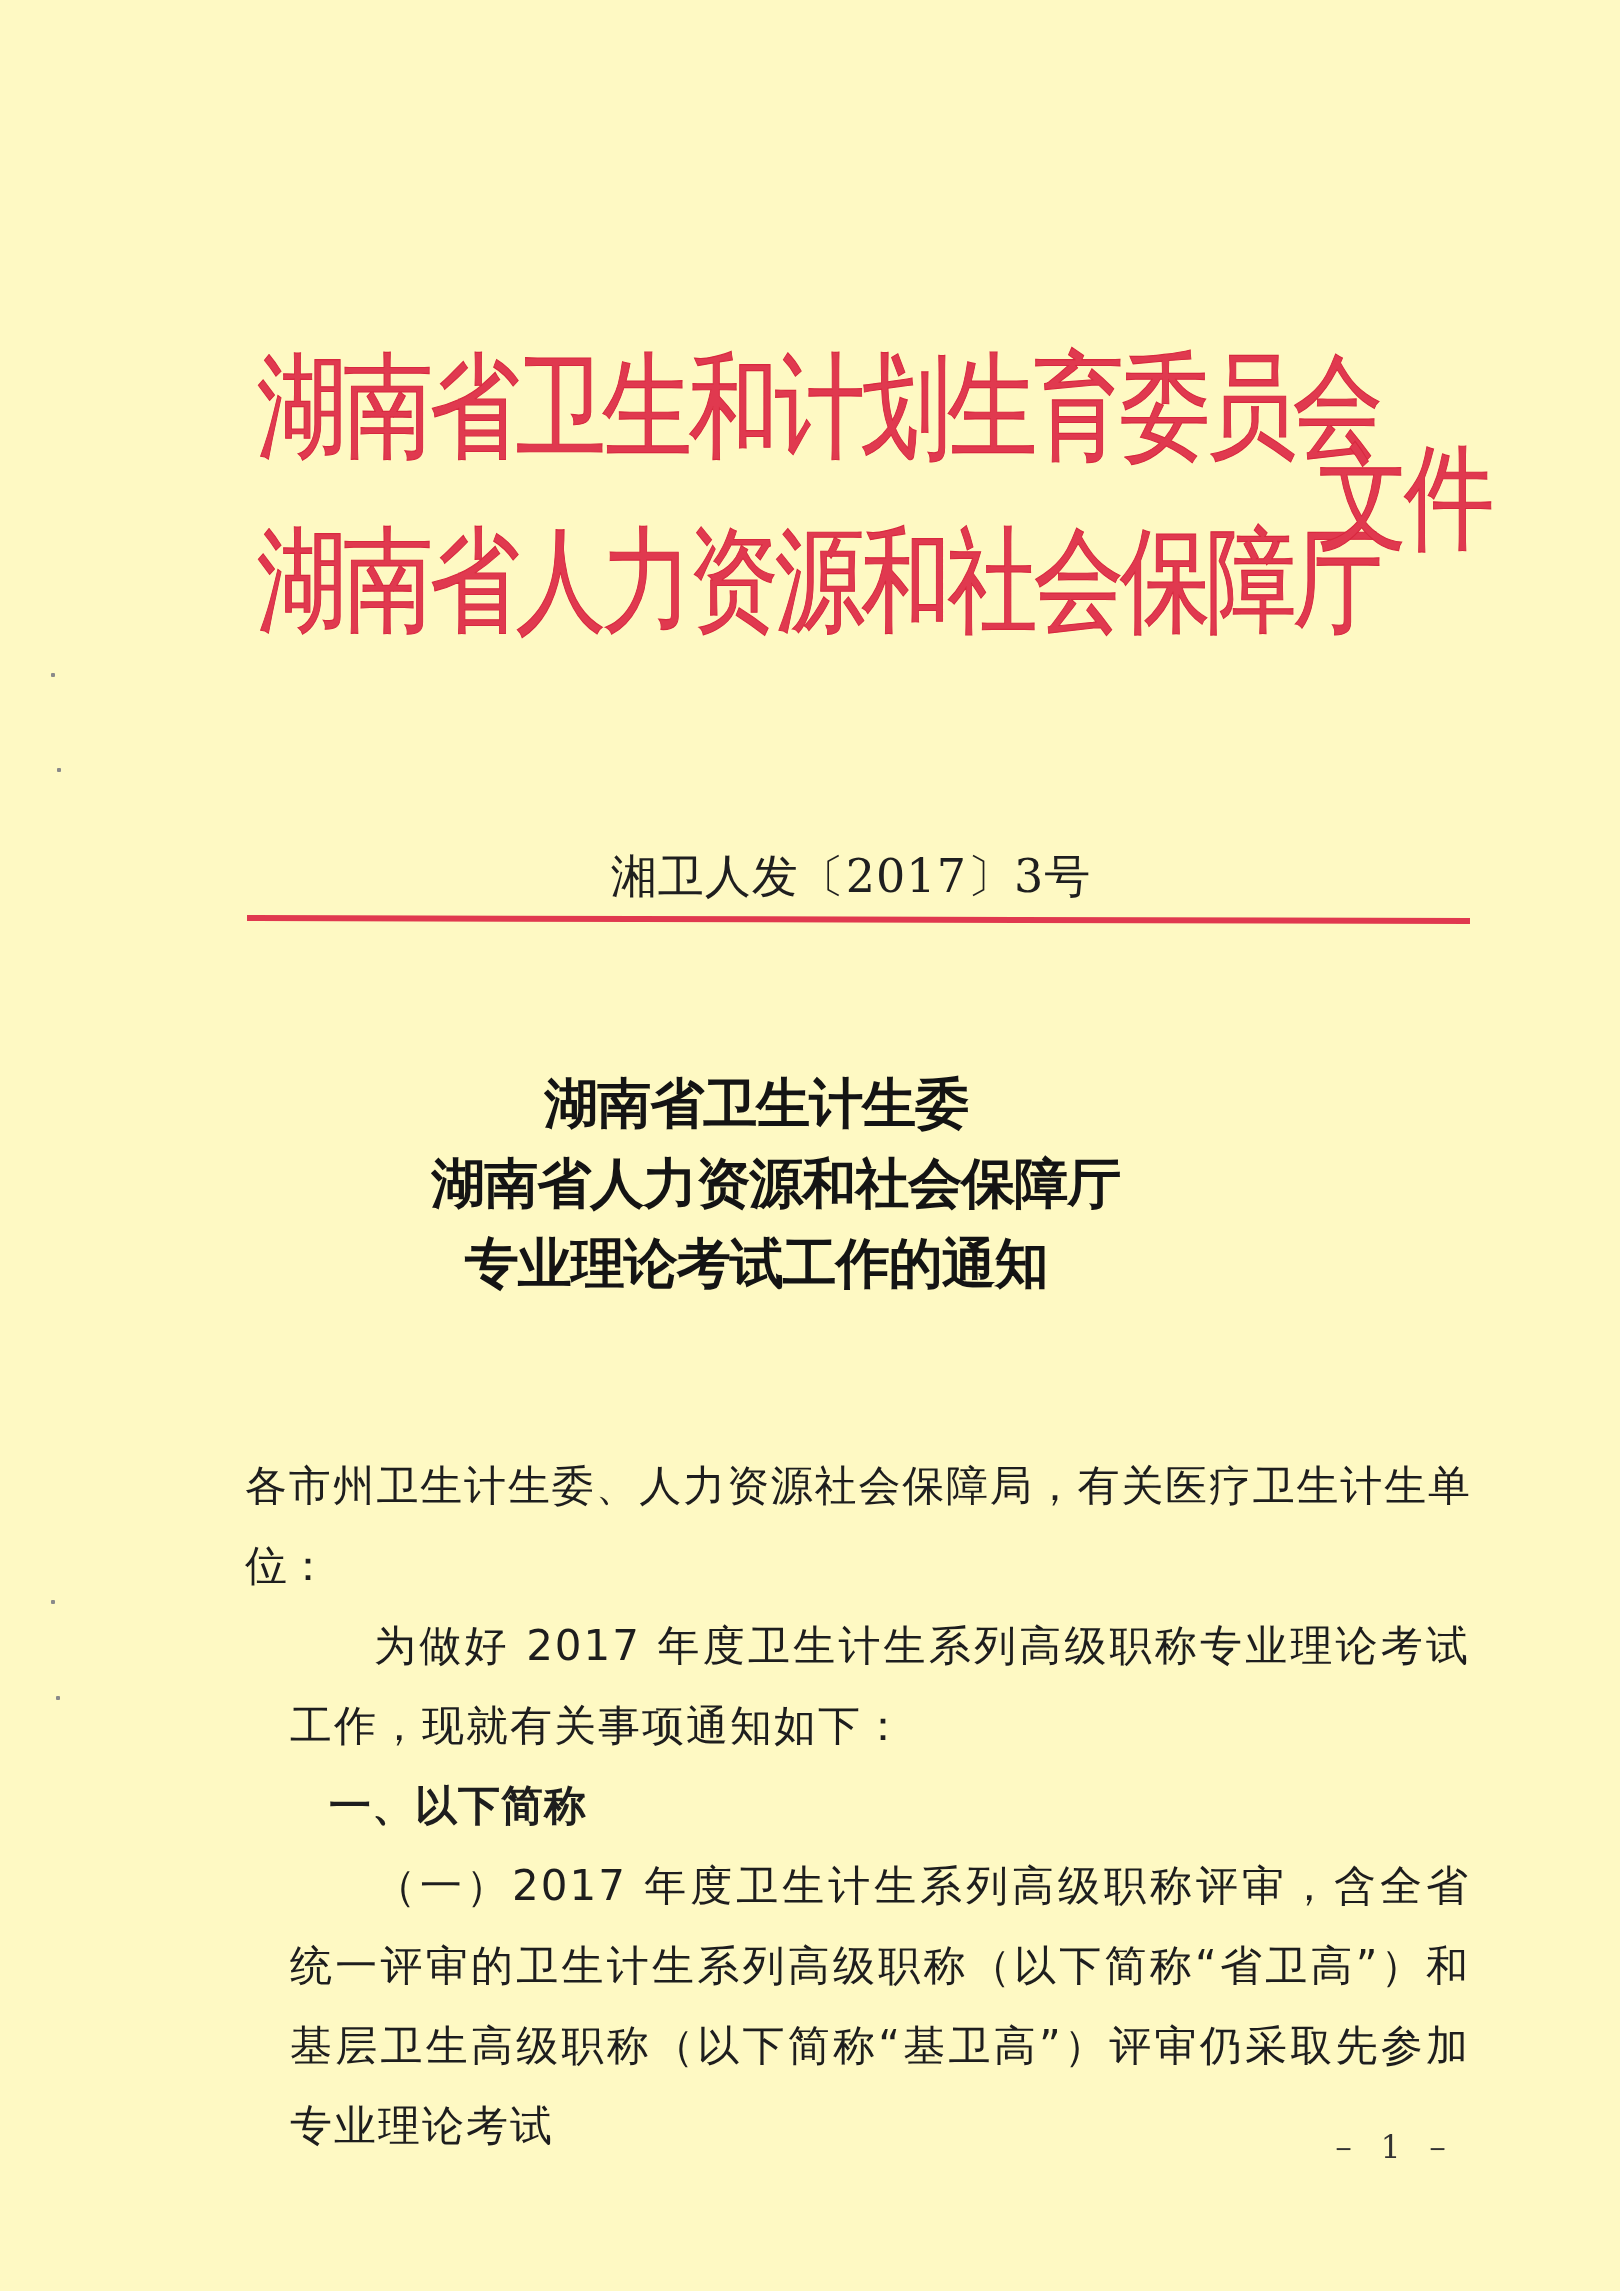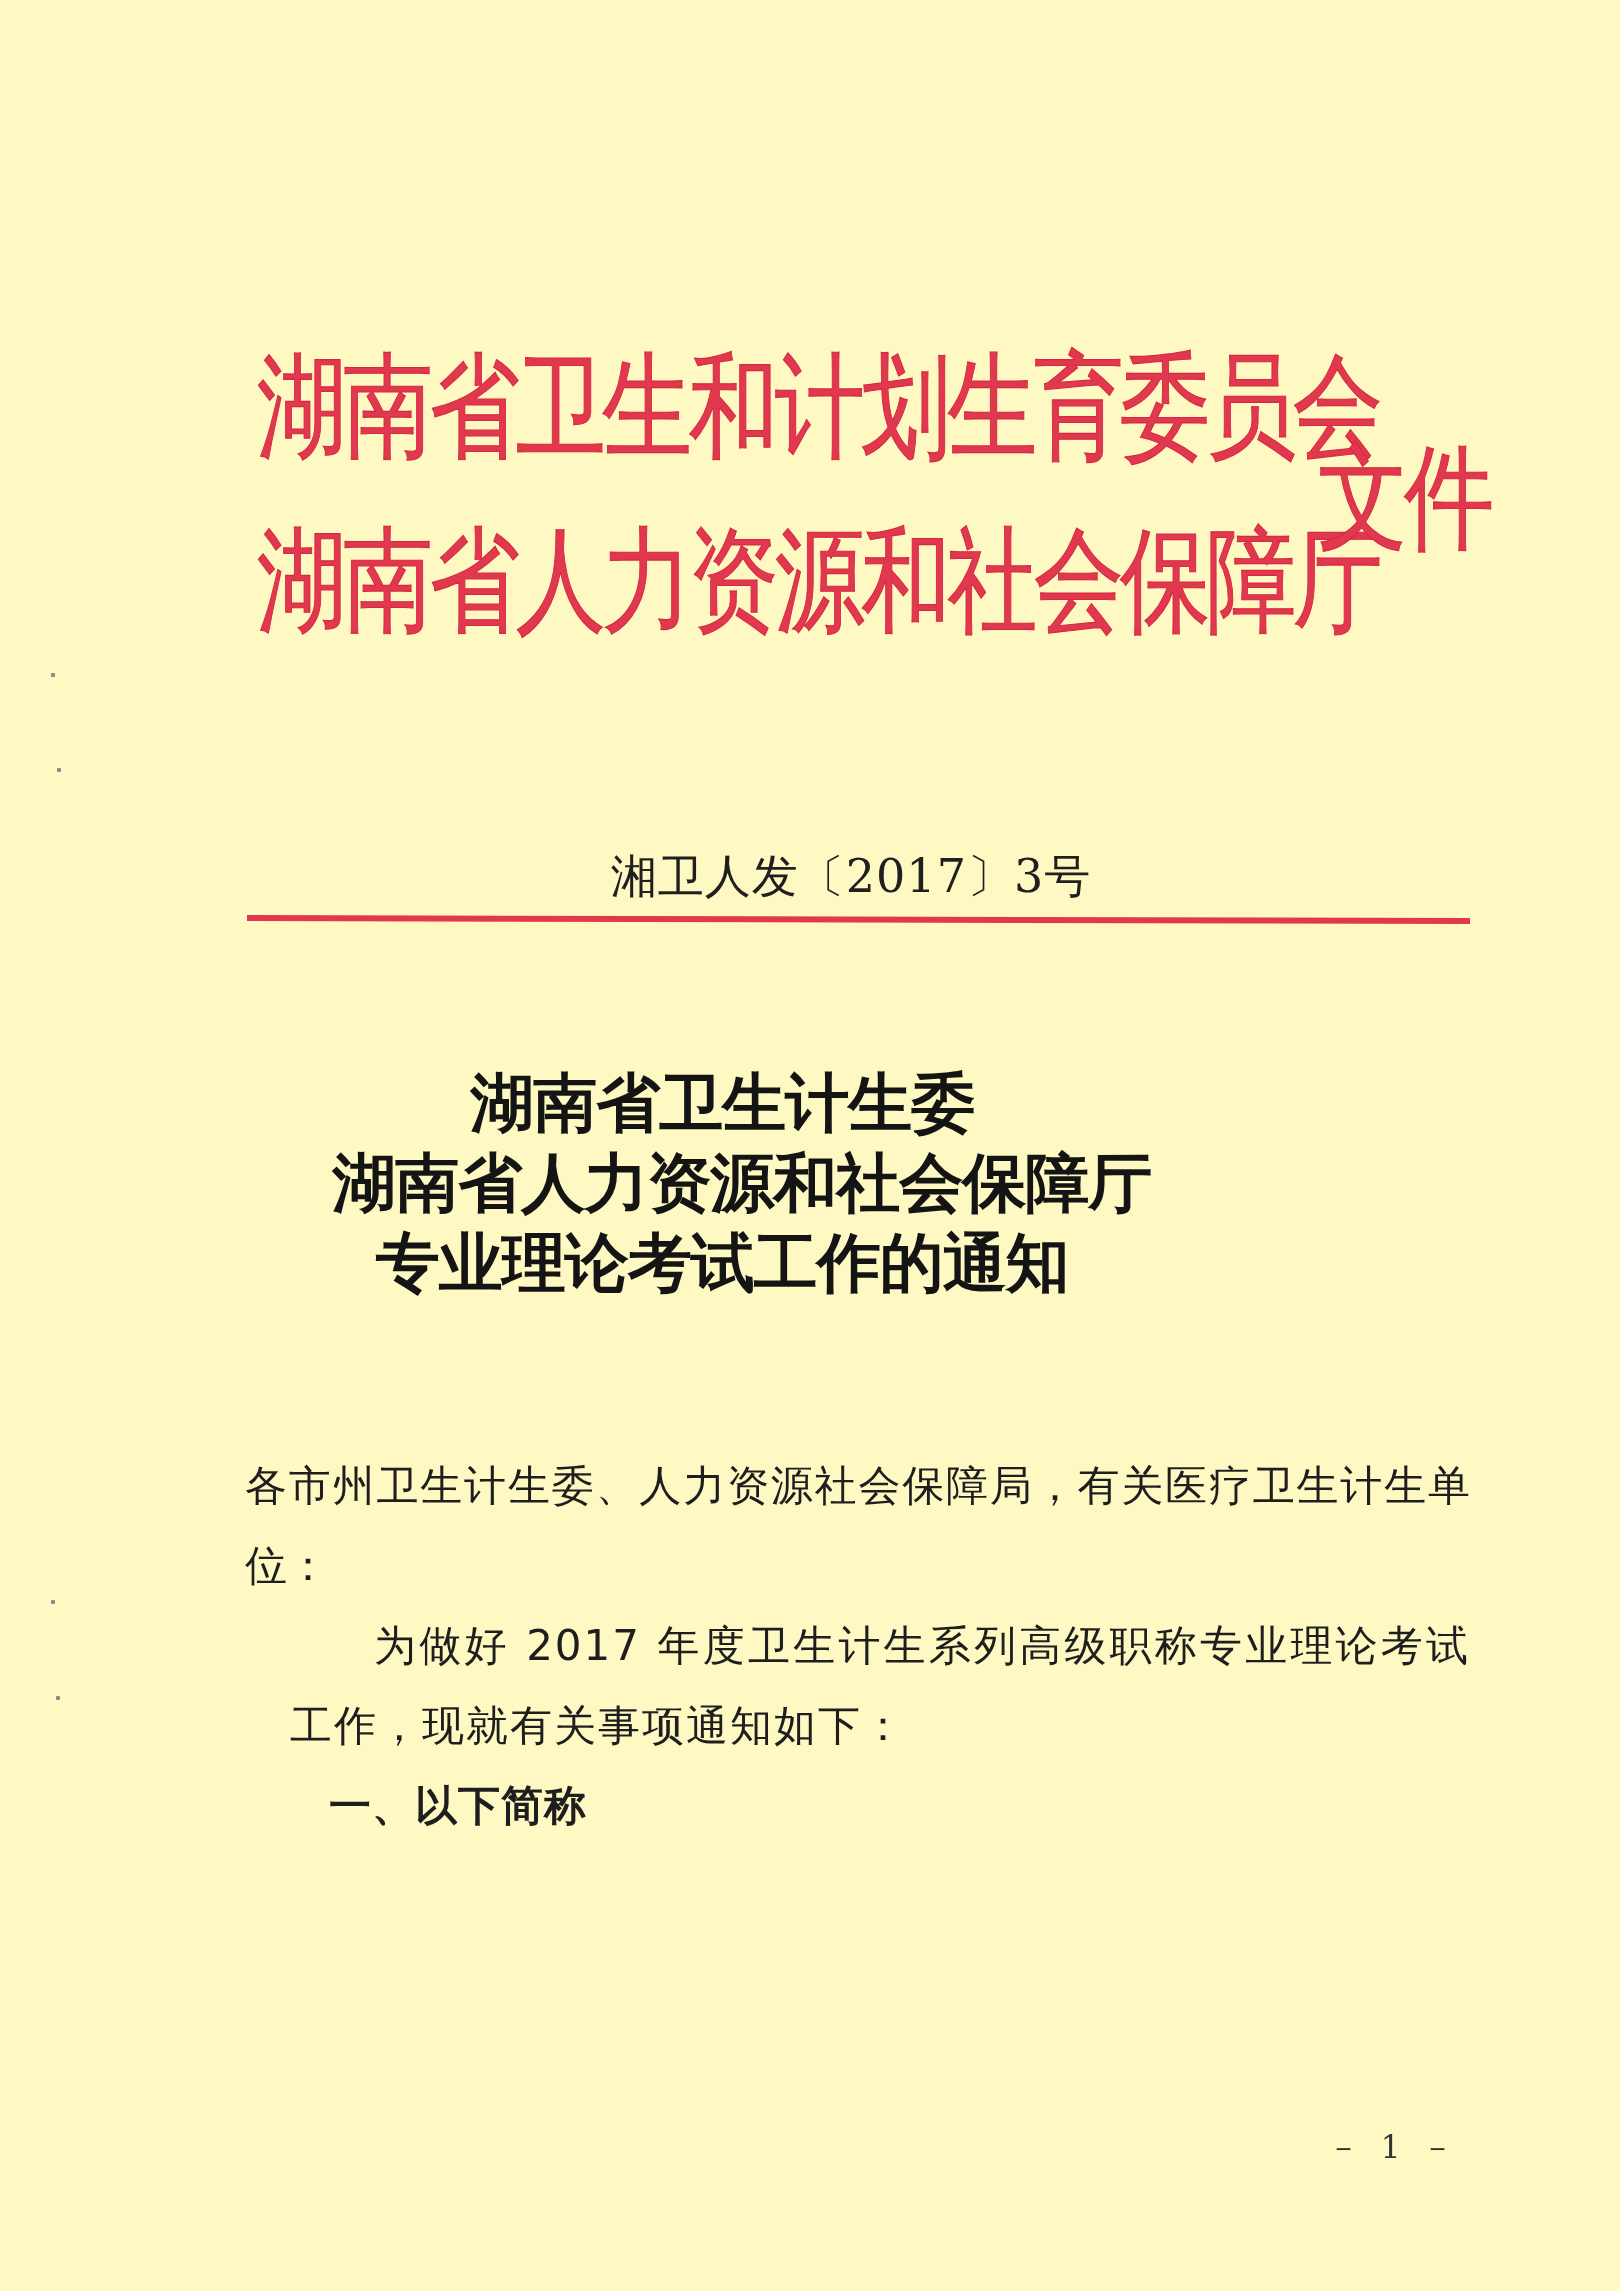--- a/index.html
+++ b/index.html
@@ -88,22 +88,23 @@
 
     
     .title-block {
       position: absolute;
       left: 0;
       width: 1464px;
       top: 1063px;
       text-align: center;
       font-family: "DejaVu Serif", "Liberation Serif", serif;
       font-weight: bold;
-      font-size: 64px;
+      font-size: 54px;
       color: #141414;
+      padding-left: 34px;
     }
     .title-block .title-line {
       display: block;
       height: 80px;
       line-height: 80px;
       letter-spacing: -1px;
     }
     .title-block .t1 { margin-left: -19.6px; }
     .title-block .t2 { margin-left: 19.6px; }
     .title-block .t3 { margin-left: 19.6px; }
@@ -176,20 +177,21 @@
   <div class="title-block">
     <span class="title-line t1">湖南省卫生计生委</span>
     <span class="title-line t2">湖南省人力资源和社会保障厅</span>
     <span class="title-line t4">专业理论考试工作的通知</span>
   </div>
 
   <div class="body-text">
     <p class="para salutation">各市州卫生计生委、人力资源社会保障局，有关医疗卫生计生单位：</p>
     <p class="para indent">为做好 2017 年度卫生计生系列高级职称专业理论考试工作，现就有关事项通知如下：</p>
     <p class="section-heading">一、以下简称</p>
+    <p class="para indent">（一）2017 年度卫生计生系列高级职称评审，含全省统一评审的卫生计生系列高级职称（以下简称“省卫高”）和基层卫生高级职称（以下简称“基卫高”）评审仍采取先参加专业理论考试</p>
   </div>
 
   <div class="page-number">－ 1 －</div>
 
   <div class="speck" style="left:51px;top:673px;"></div>
   <div class="speck" style="left:57px;top:768px;"></div>
   <div class="speck" style="left:51px;top:1600px;"></div>
   <div class="speck" style="left:56px;top:1696px;"></div>
 </div>
 

